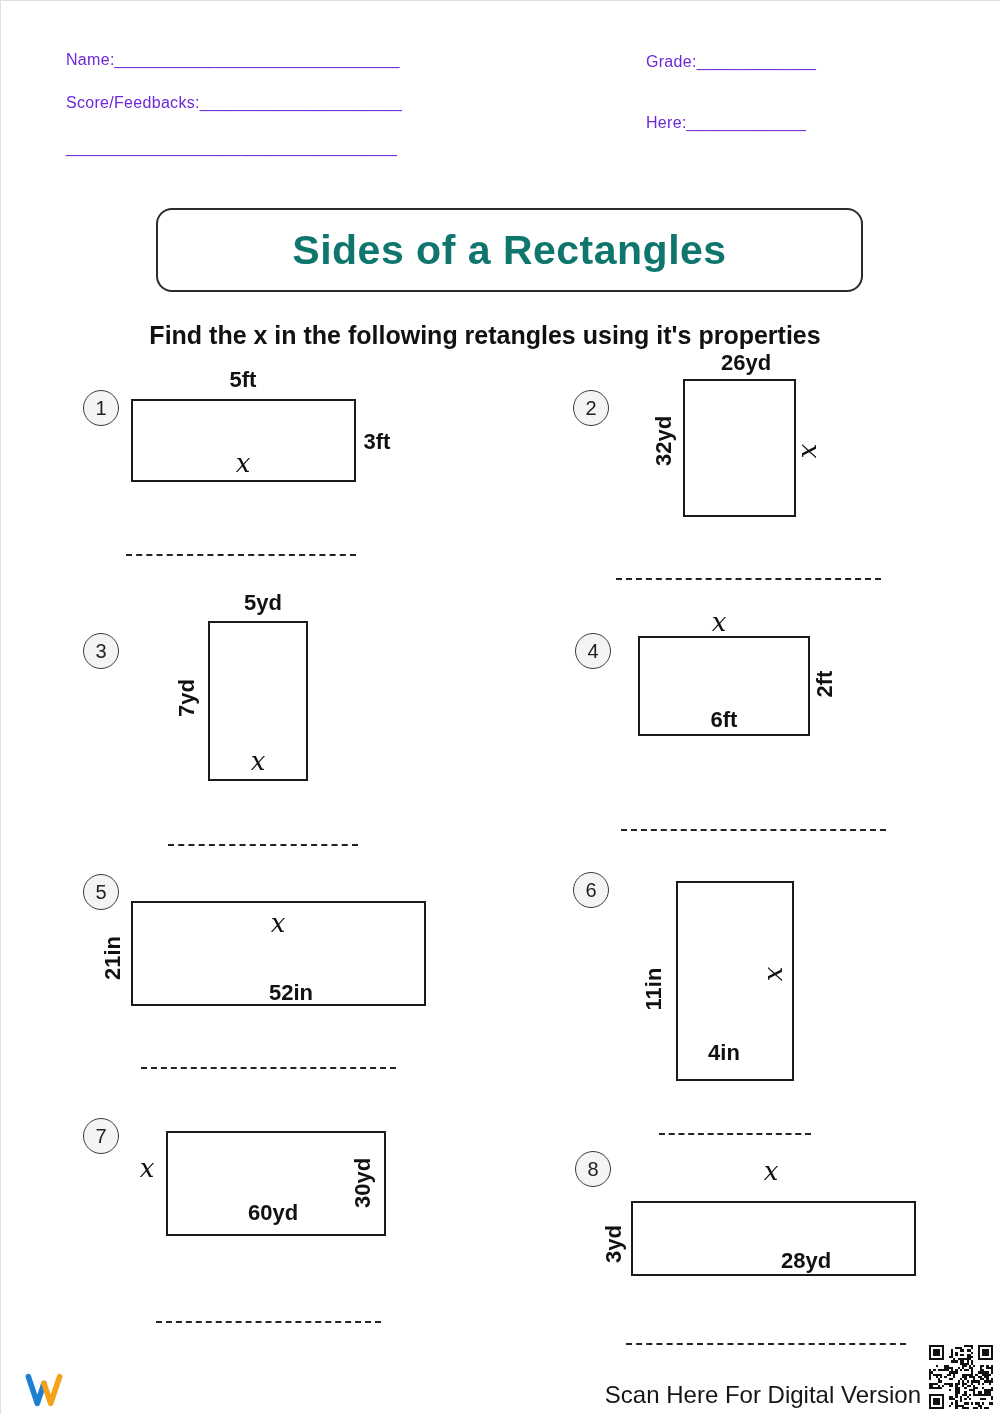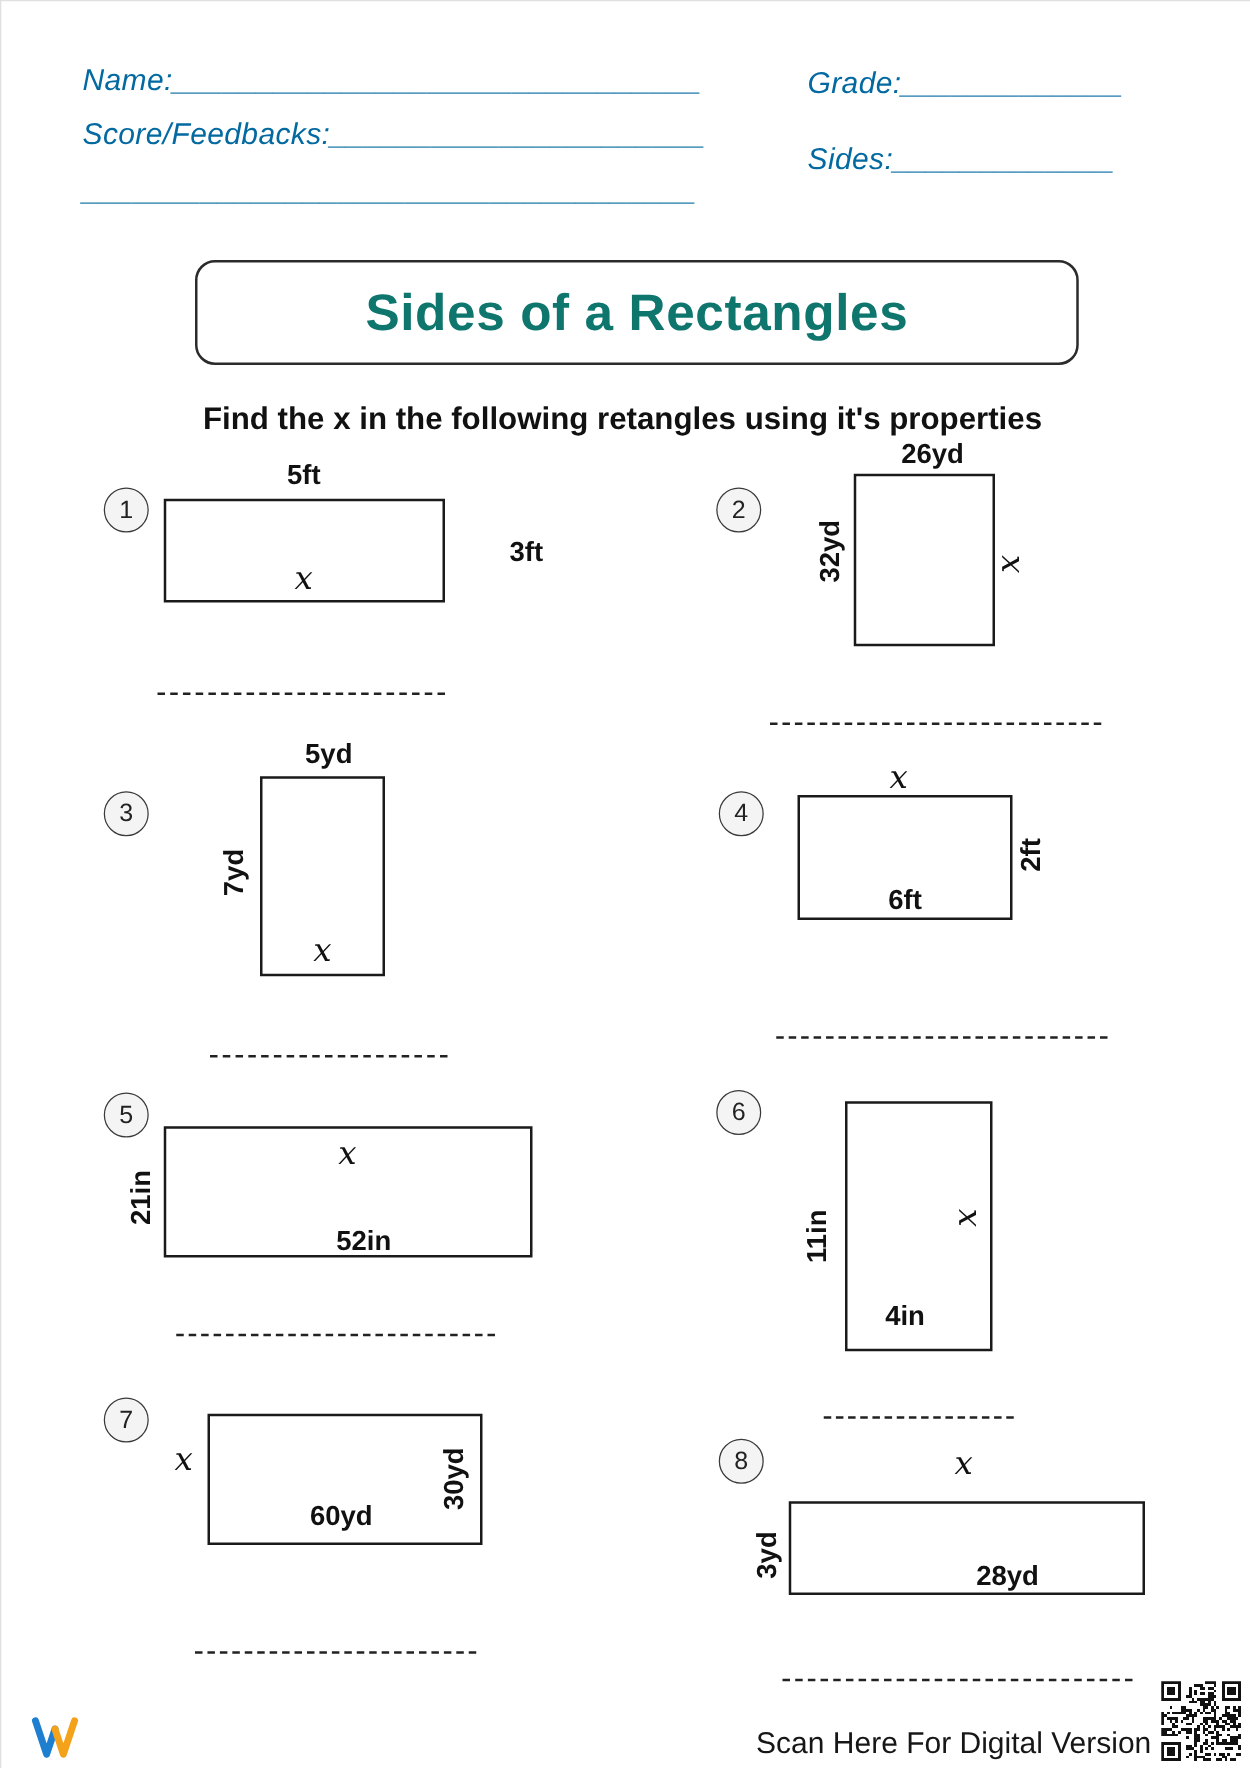--- a/index.html
+++ b/index.html
@@ -2,32 +2,31 @@
 <html><head>
 <meta charset="utf-8">
 <style>
   html,body { margin:0; padding:0; background:#ffffff; }
   .page {
     position:relative; width:1000px; height:1414px; margin:0 auto;
     background:#ffffff; border:1px solid #e0e0e0; overflow:hidden;
     font-family:"Liberation Sans", sans-serif; color:#1a1a1a;
   }
   .hdr {
-    position:absolute; font-size:24px; color:#0369a1; letter-spacing:.3px;
+    position:absolute; font-size:16px; color:#6d28d9; letter-spacing:.3px;
     white-space:nowrap;
-    font-style:italic;
   }
   .title-box {
     position:absolute; left:155px; top:207px; width:703px; height:80px;
     border:2.5px solid #2b2b2b; border-radius:16px; background:#fff;
     display:flex; align-items:center; justify-content:center;
   }
   .title-text { font-size:41px; font-weight:600; color:#0f766e; letter-spacing:.5px; }
   .subtitle {
-    position:absolute; left:13px; top:320px; width:968px; text-align:center;
+    position:absolute; left:0; top:320px; width:968px; text-align:center;
     font-size:25px; font-weight:600; color:#111;
   }
   .numcircle {
     position:absolute; width:36px; height:36px; border:1.6px solid #3a3a3a;
     border-radius:50%; background:#f4f4f4; box-sizing:border-box;
     display:flex; align-items:center; justify-content:center;
     font-size:20px; color:#222; transform:translate(-50%,-50%);
   }
   .shape {
     position:absolute; border:2.2px solid #1a1a1a; background:#fff; box-sizing:border-box;
@@ -59,33 +58,33 @@
   .qr { position:absolute; left:928px; top:1344px; width:64px; height:64px; }
 </style>
 </head>
 <body>
 
 <div class="page">
 
   <div class="hdr" style="left:65px; top:50px;">Name:_______________________________</div>
   <div class="hdr" style="left:645px; top:52px;">Grade:_____________</div>
   <div class="hdr" style="left:65px; top:93px;">Score/Feedbacks:______________________</div>
-  <div class="hdr" style="left:645px; top:113px;">Sides:_____________</div>
+  <div class="hdr" style="left:645px; top:113px;">Here:_____________</div>
   <div class="hdr" style="left:65px; top:138px;">____________________________________</div>
 
   <div class="title-box">
     <div class="title-text">Sides of a Rectangles</div>
   </div>
   <div class="subtitle">Find the x in the following retangles using it's properties</div>
 
   <section>
     <div class="numcircle" style="left:100px; top:407px;">1</div>
     <div class="shape" style="left:130px; top:398px; width:225px; height:83px;"></div>
     <div class="lbl" style="left:242px; top:379px;">5ft</div>
-    <div class="lbl" style="left:376px; top:441px;margin-left:44px;">3ft</div>
+    <div class="lbl" style="left:376px; top:441px;">3ft</div>
     <div class="lbl math" style="left:242px; top:462px;">x</div>
     <div class="answer-line" style="left:125px; top:553px; width:230px;"></div>
   </section>
 
   <section>
     <div class="numcircle" style="left:590px; top:407px;">2</div>
     <div class="shape" style="left:682px; top:378px; width:113px; height:138px;"></div>
     <div class="lbl" style="left:745px; top:362px;">26yd</div>
     <div class="vlbl" style="left:663px; top:440px;">32yd</div>
     <div class="vlbl math" style="left:806px; top:450px;">x</div>

